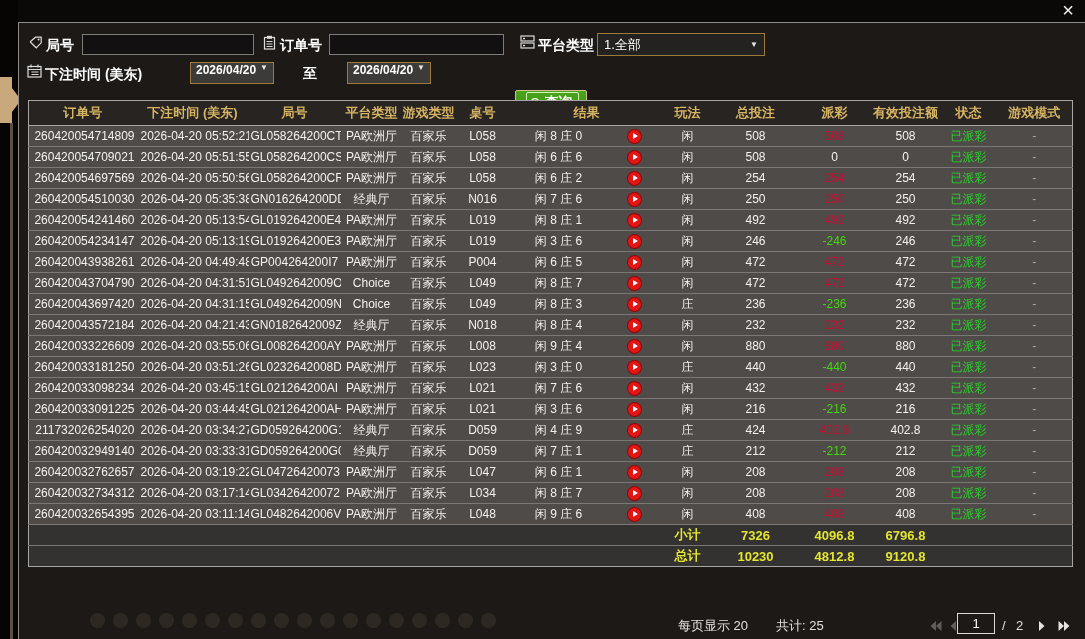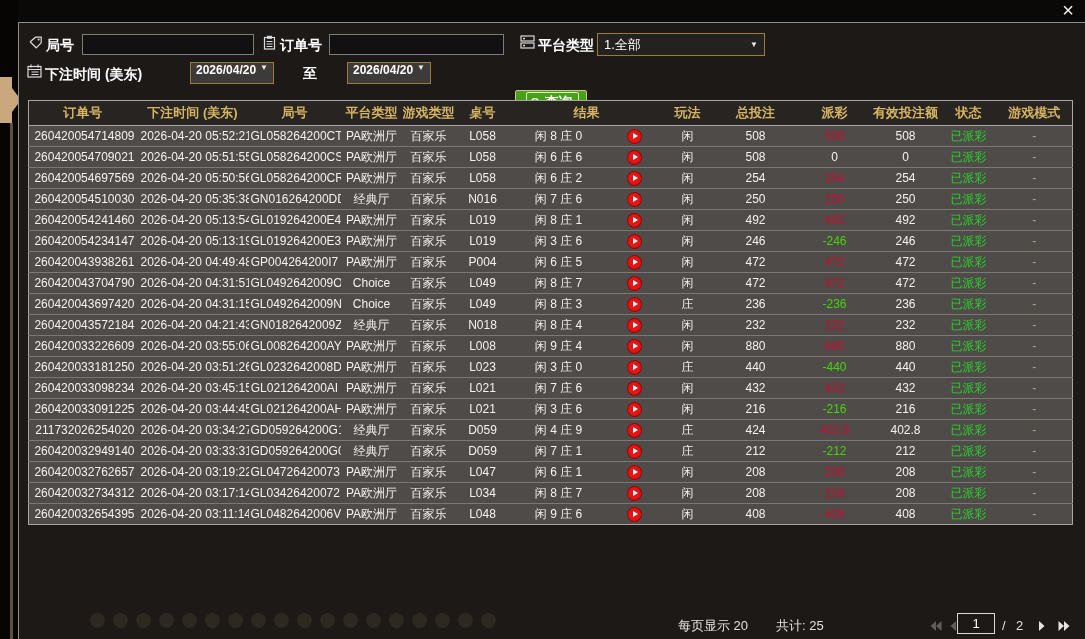--- a/index.html
+++ b/index.html
@@ -487,20 +487,38 @@
           <td><span class="play-btn"><i></i></span></td>
           <td>闲</td>
           <td>408</td>
           <td class="payout pos">408</td>
           <td>408</td>
           <td class="status">已派彩</td>
           <td class="mode">-</td>
         </tr>
       </tbody>
     <tbody>
+      <tr class="sum-row">
+        <td colspan="8"></td>
+        <td class="ylw">小计</td>
+        <td class="ylw">7326</td>
+        <td class="ylw">4096.8</td>
+        <td class="ylw">6796.8</td>
+        <td></td>
+          <td></td>
+      </tr>
+      <tr class="sum-row">
+        <td colspan="8"></td>
+        <td class="ylw">总计</td>
+        <td class="ylw">10230</td>
+        <td class="ylw">4812.8</td>
+        <td class="ylw">9120.8</td>
+        <td></td>
+          <td></td>
+      </tr>
     </tbody>
   </table>
 
   <span class="ftext" style="left:678px;">每页显示 20</span>
   <span class="ftext" style="left:776px;">共计: 25</span>
 
   <span class="pg-btn" style="left:928px;">
     <svg width="16" height="14" viewBox="0 0 16 14">
         <path d="M8 2 L2.5 7 L8 12 Z" fill="#5f5d5b"></path>
         <path d="M13.5 2 L8 7 L13.5 12 Z" fill="#5f5d5b"></path>

